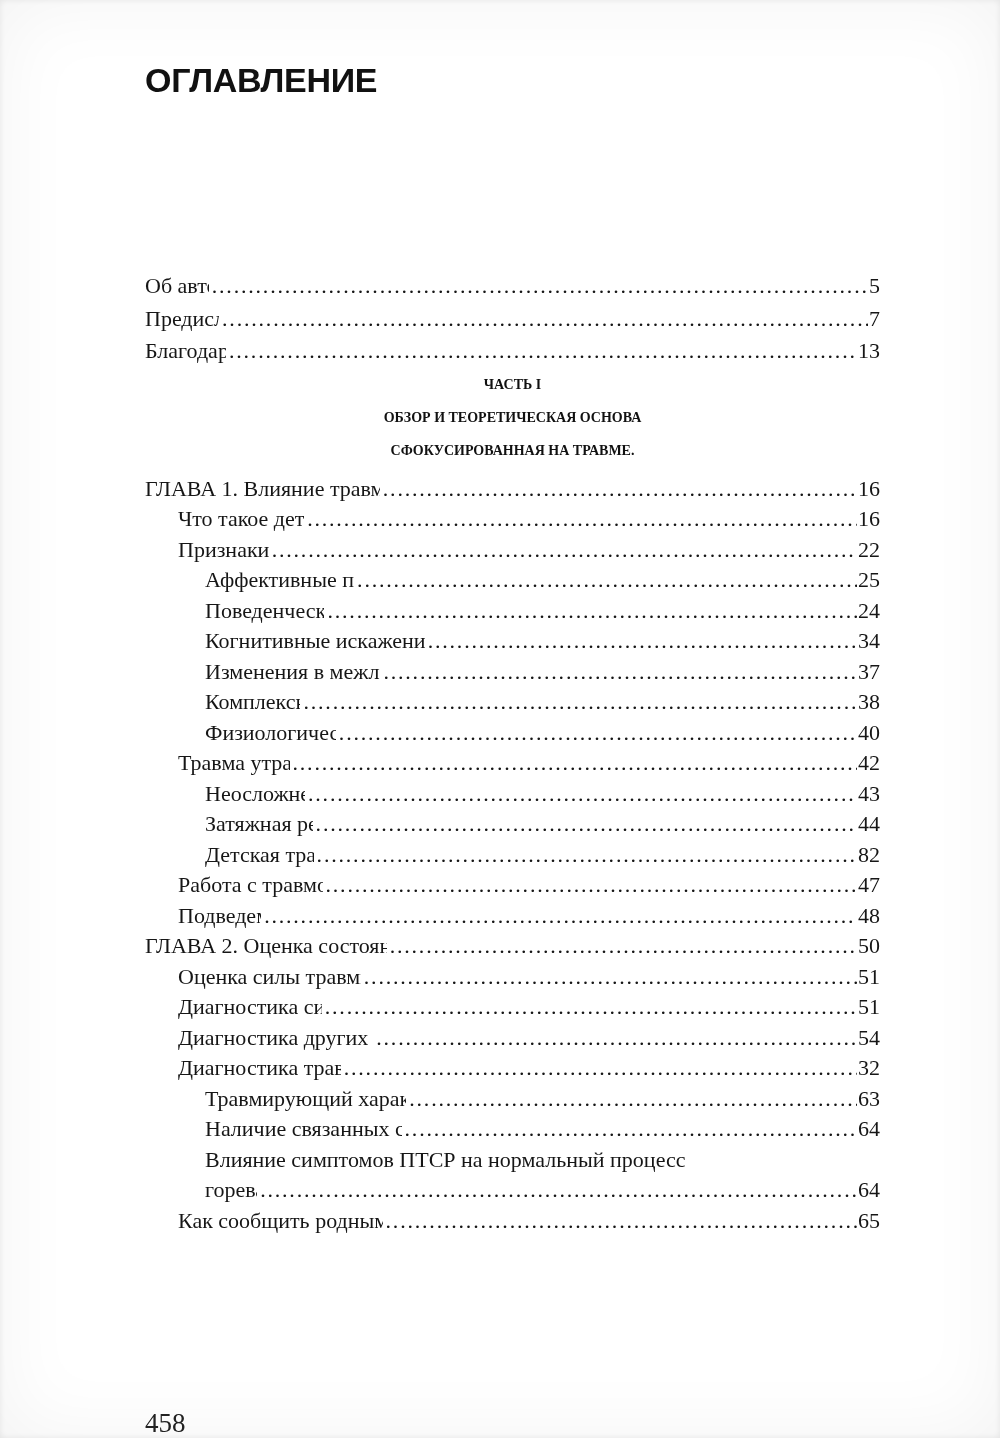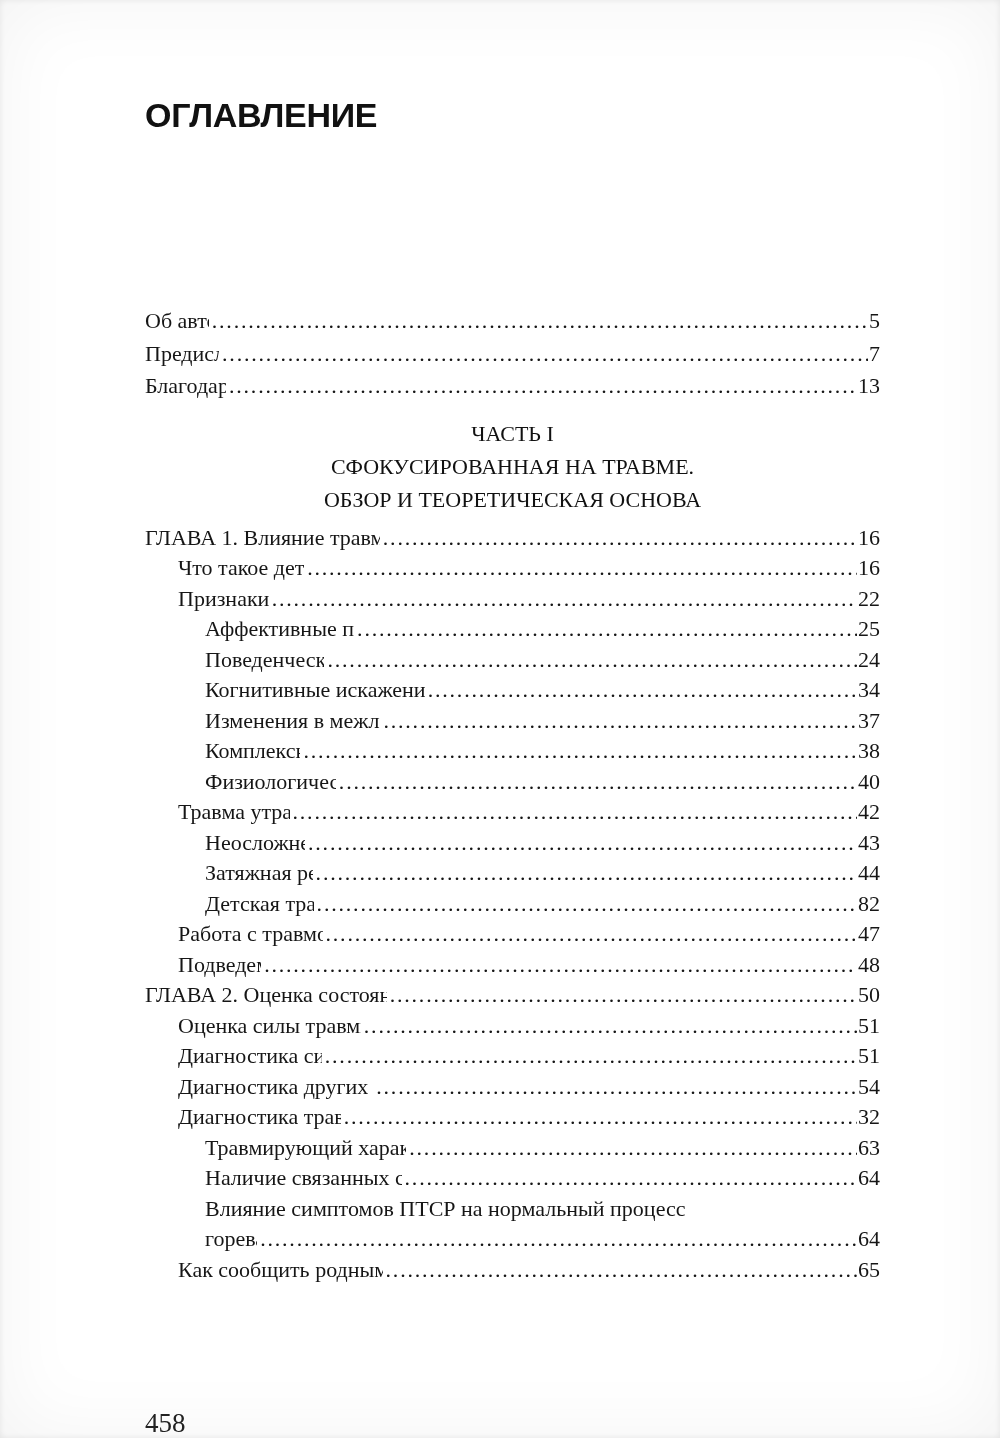--- a/index.html
+++ b/index.html
@@ -14,36 +14,35 @@
     font-family: "Liberation Serif", "DejaVu Serif", serif;
     color: #161616;
     padding: 0 120px 0 145px;
   }
 
   .doc-title {
     font-family: "Liberation Sans", "DejaVu Sans", sans-serif;
     font-weight: 700;
     font-size: 34px;
     letter-spacing: -0.3px;
-    padding-top: 96px;
+    padding-top: 61px;
     color: #111;
   }
 
   .front-matter {
     margin-top: 170px;
     font-size: 22px;
     line-height: 32.5px;
   }
 
   .part-heading {
     text-align: center;
-    font-weight: 400;
-    font-size: 22px;
+    font-weight: 700;
+    font-size: 14px;
     line-height: 33px;
-    margin-top: 14px;
     margin-bottom: 7px;
     color: #111;
   }
 
   .entries {
     font-size: 22px;
     line-height: 30.5px;
   }
 
   .row { display: flex; align-items: baseline; }
@@ -93,22 +92,22 @@
     </div>
     <div class="row lvl0">
       <span class="t">Благодарности</span>
       <span class="dots"></span>
       <span class="pg">13</span>
     </div>
   </div>
 
   <div class="part-heading">
     <div>ЧАСТЬ I</div>
+    <div>ОБЗОР И ТЕОРЕТИЧЕСКАЯ ОСНОВА</div>
     <div>СФОКУСИРОВАННАЯ НА ТРАВМЕ.</div>
-    <div>ОБЗОР И ТЕОРЕТИЧЕСКАЯ ОСНОВА</div>
   </div>
 
   <div class="entries">
     <div class="row lvl0">
       <span class="t">ГЛАВА 1. Влияние травмы и утраты на ребенка и семью</span>
       <span class="dots"></span>
       <span class="pg">16</span>
     </div>
     <div class="row lvl1">
       <span class="t">Что такое детская травма?</span>

